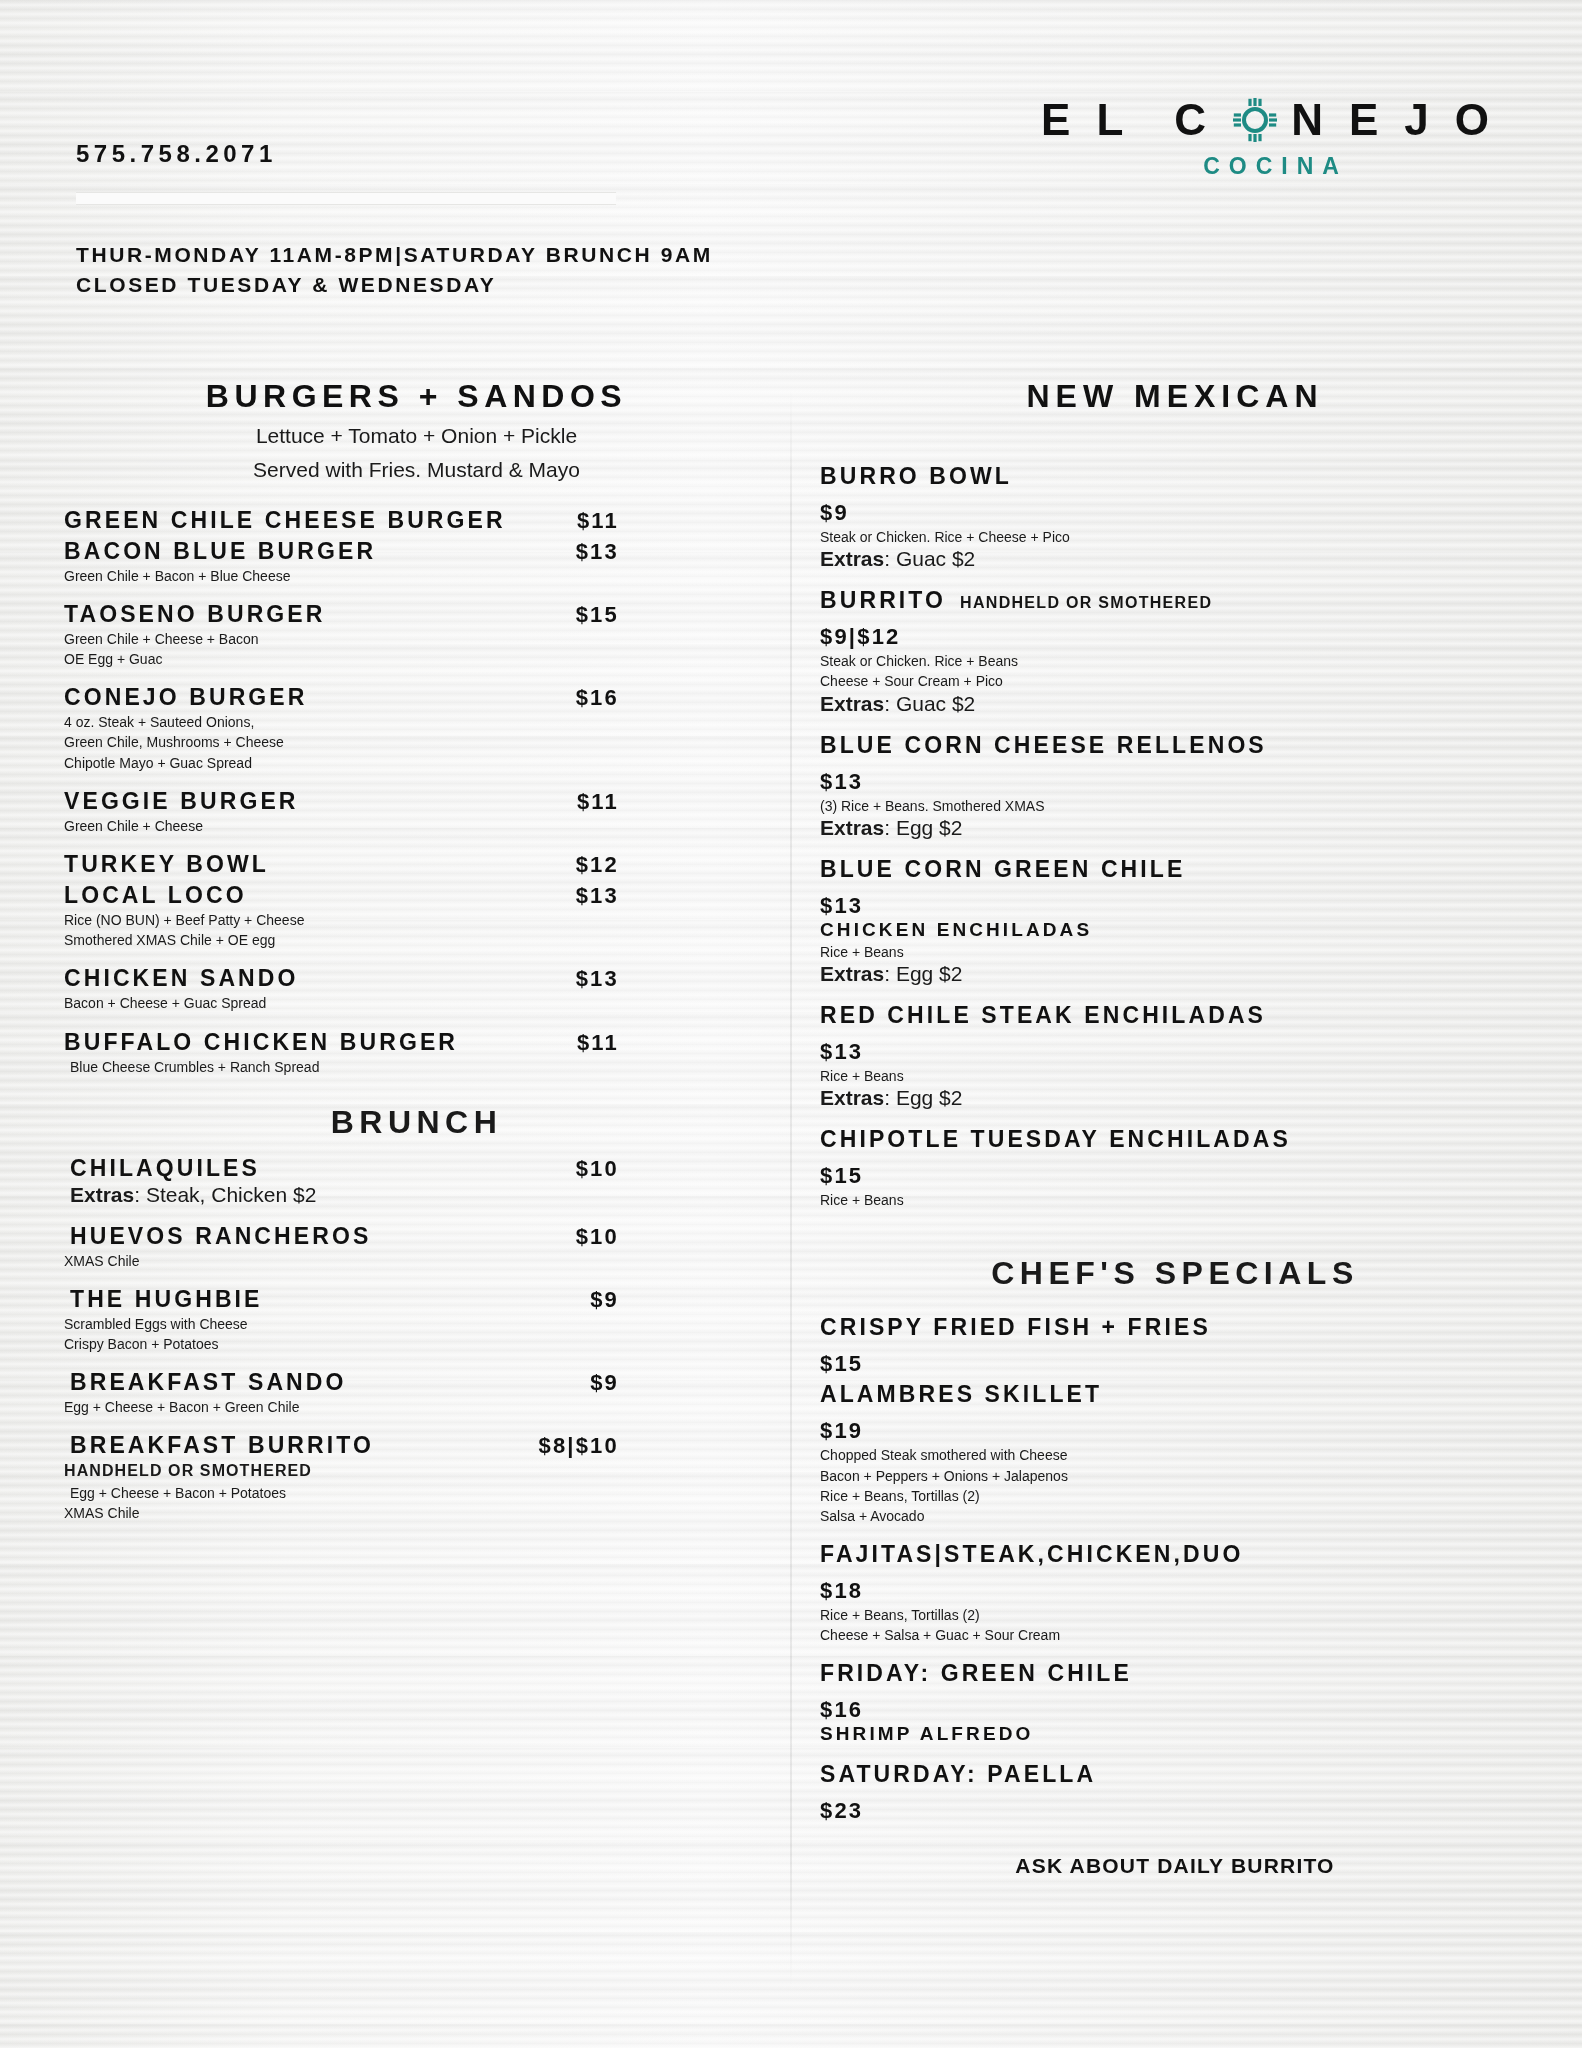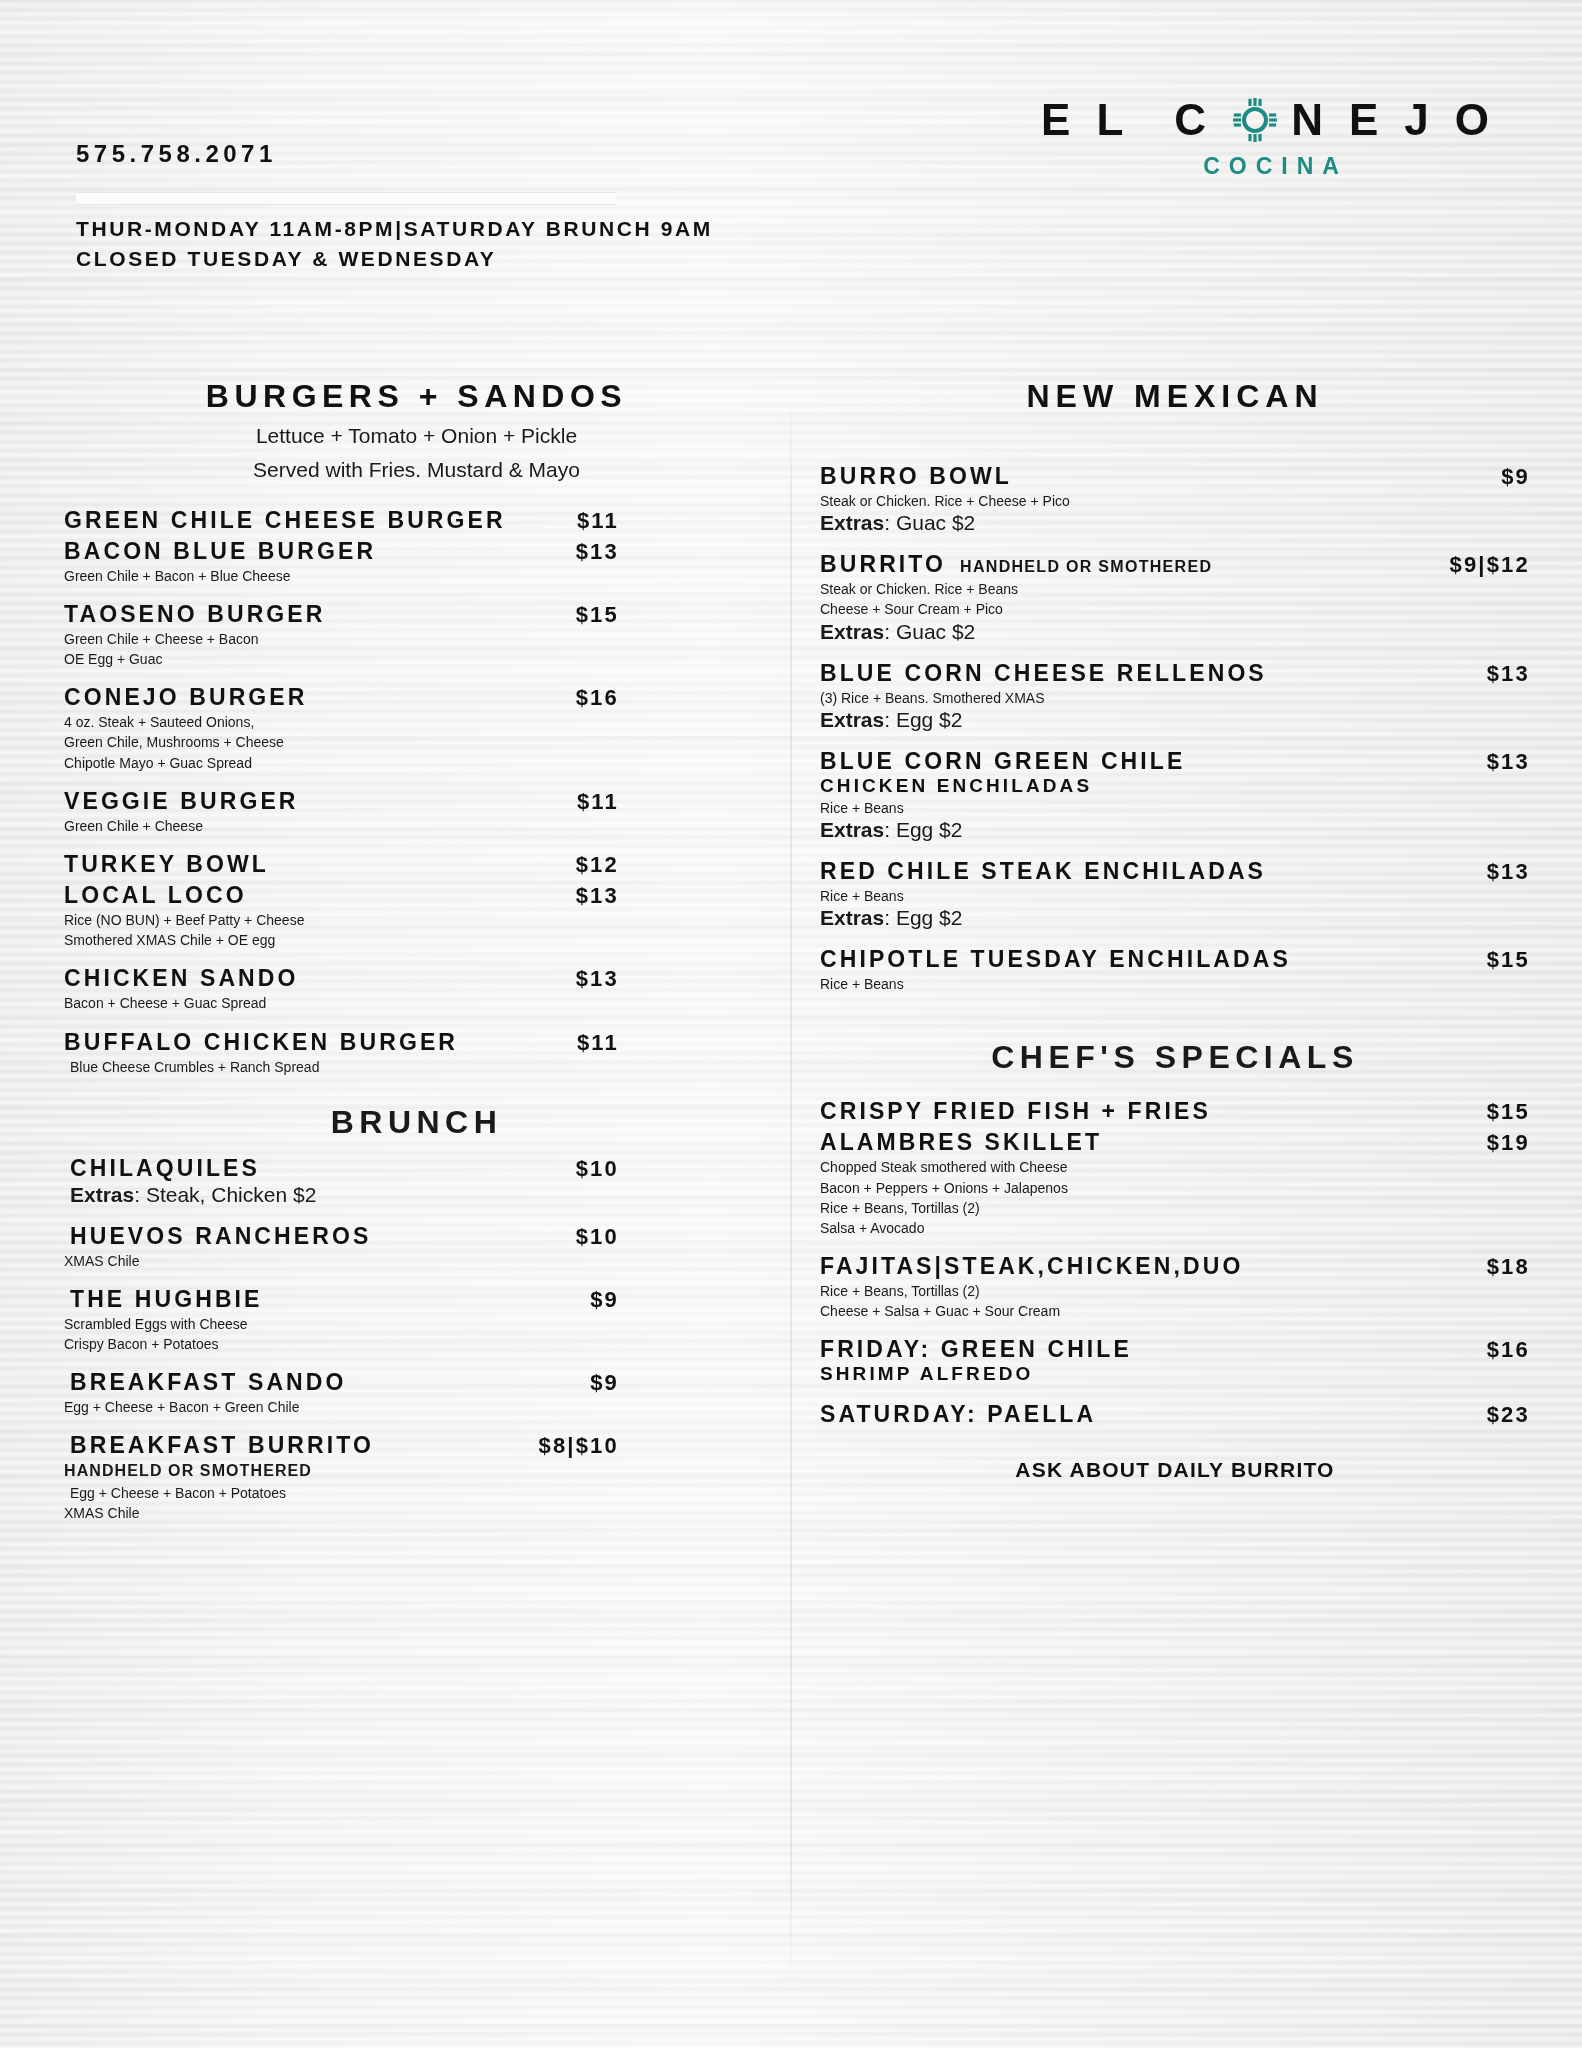--- a/index.html
+++ b/index.html
@@ -59,21 +59,21 @@
     top: 192px;
     width: 540px;
     height: 11px;
     background: #fbfbfb;
     border-top: 1px solid #e6e6e4;
     border-bottom: 1px solid #e6e6e4;
   }
   .hours {
     position: absolute;
     left: 76px;
-    top: 214px;
+    top: 240px;
     font-size: 21px;
     font-weight: bold;
     letter-spacing: 2.6px;
     line-height: 1.45;
     color: #111;
   }
   .logo {
     position: absolute;
     right: 80px;
     top: 95px;
@@ -238,21 +238,21 @@
 
   .ask {
     text-align: center;
     font-size: 21px;
     font-weight: bold;
     letter-spacing: 1.2px;
     margin-top: 30px;
     color: #111;
   }
 
-  .col-right .item-head { justify-content: space-between; }
+  .col-right .item-head { justify-content: space-between; flex-direction: column; }
   .col-right .item-price { padding-right: 0; }
 </style>
 </head>
 <body>
 
 <div class="paper"></div>
 
 <div class="sheet">
 
   <div class="header">

